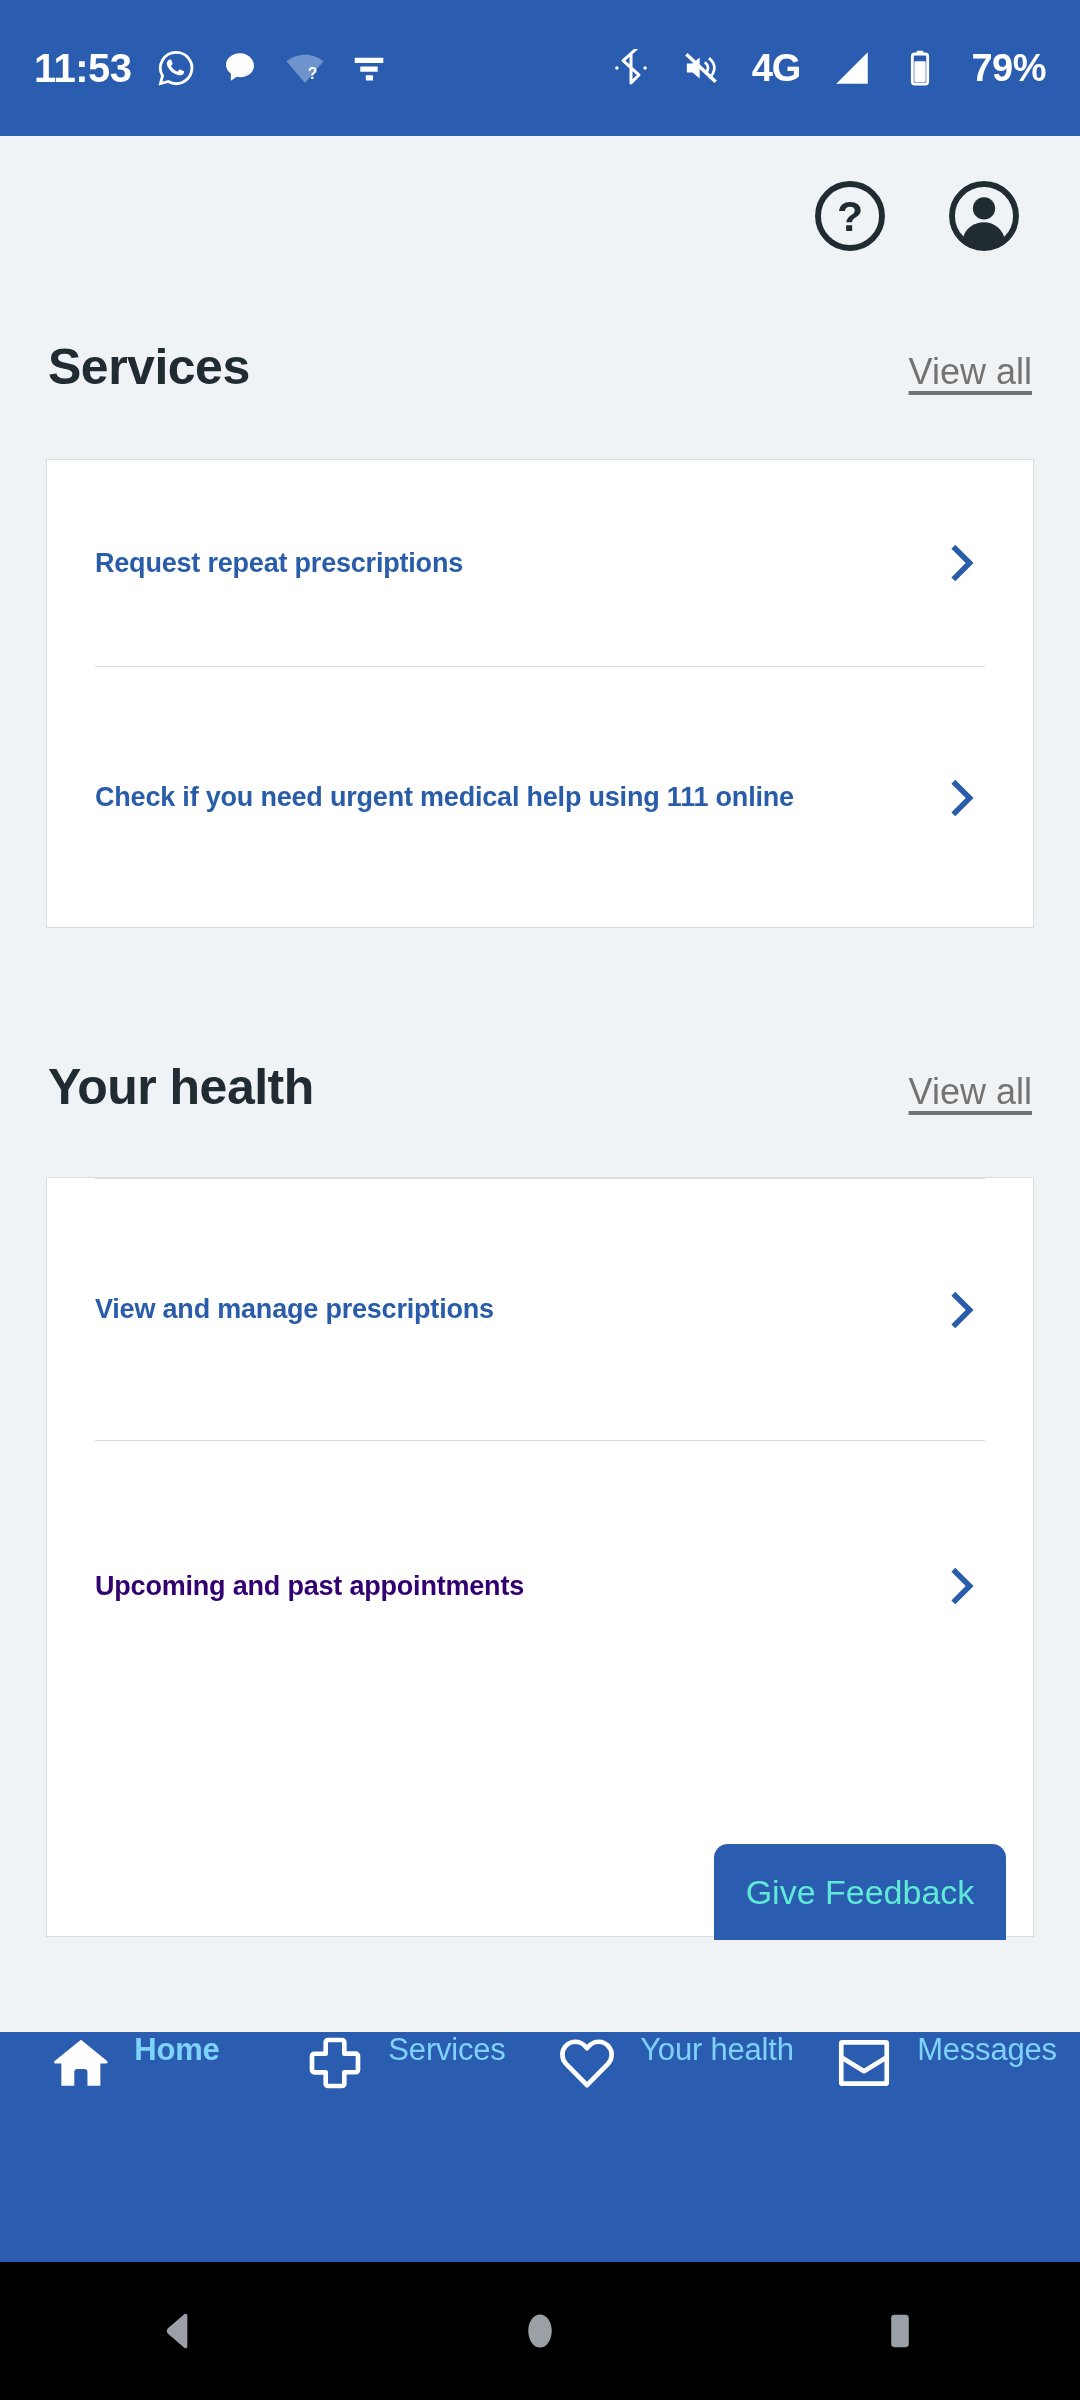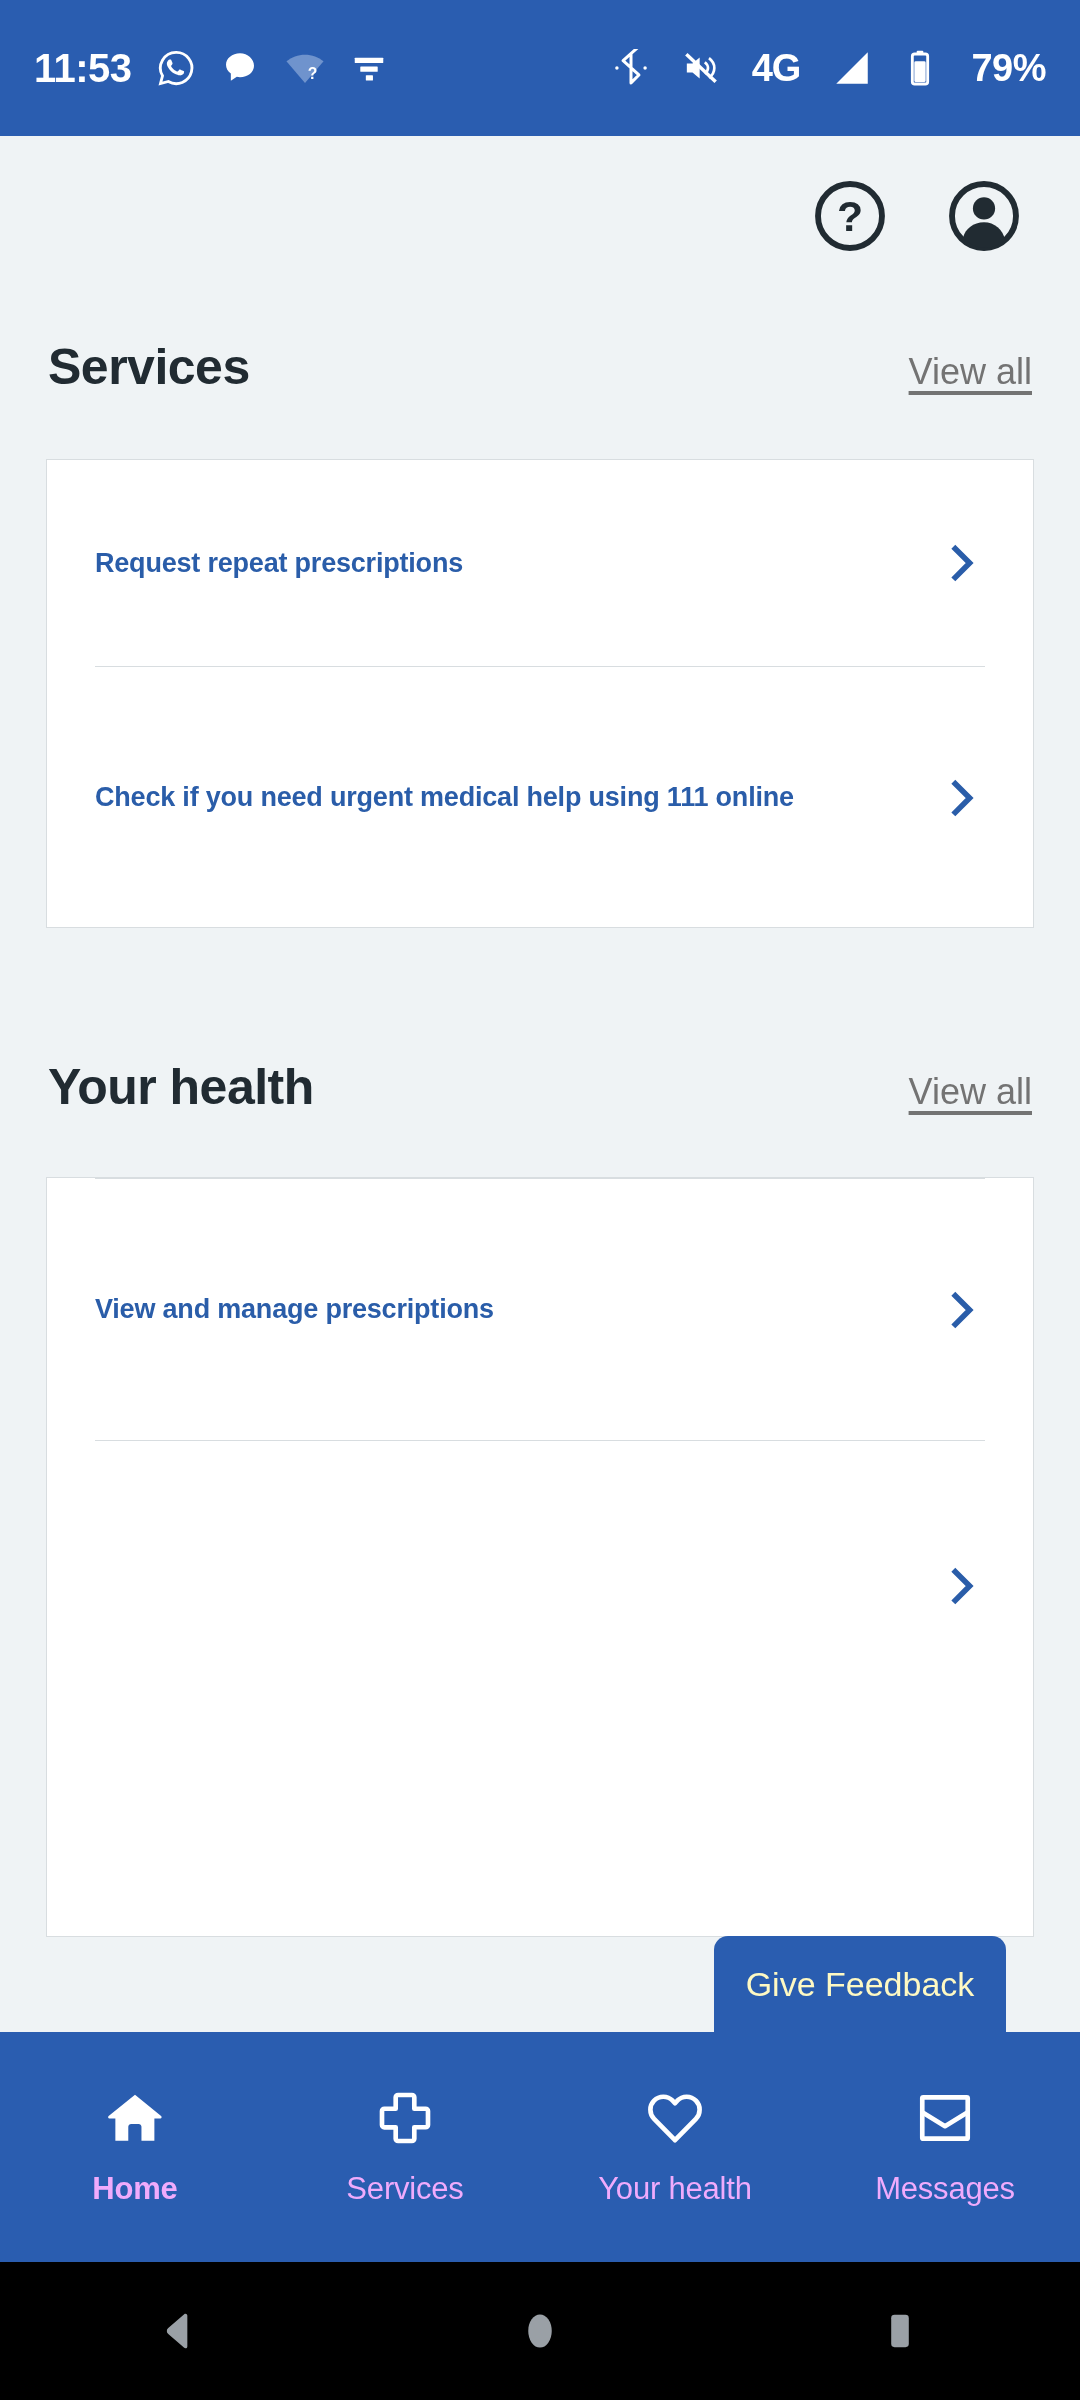--- a/index.html
+++ b/index.html
@@ -77,45 +77,45 @@
   .card-row-label.visited { color:#330072; }
   .chev { margin-left:auto; flex:0 0 auto; }
   .divider {
     height:1px; background:#d8dde0;
     margin:0 48px;
   }
 
   
   .feedback-tab {
     position:absolute;
-    left:714px; top:1936px;
+    left:714px; top:1844px;
     width:292px; height:96px;
     background:#2a5db0;
     border-radius:14px 14px 0 0;
-    color:#fef9c3;
+    color:#5eead4;
     font-size:34px;
     display:flex; align-items:center; justify-content:center;
     cursor:pointer;
     z-index:5;
   }
 
   
   .bottom-nav {
     position:absolute; left:0; top:2032px;
     width:1080px; height:230px;
     background:#2a5db0;
     display:flex;
     z-index:6;
   }
   .nav-item {
     flex:1;
-    display:flex; flex-direction:column;
-    align-items:center; justify-content:center;
+    display:flex; 
+    justify-content:center;
     gap:22px; cursor:pointer;
-    color:#f0abfc;
+    color:#7dd3fc;
   }
   .nav-label { font-size:31px; letter-spacing:-0.2px; }
   .nav-item.active .nav-label { font-weight:bold; }
 
   
   .android-nav {
     position:absolute; left:0; top:2262px;
     width:1080px; height:138px;
     background:#000000;
     display:flex; align-items:center; justify-content:space-around;
@@ -224,20 +224,21 @@
   <div class="card" style="top:1177px; height:760px;">
     <div class="divider"></div>
     <div class="card-row" style="height:261px;">
       <span class="card-row-label">View and manage prescriptions</span>
       <svg class="chev" width="46" height="46" viewBox="0 0 24 24">
         <path fill="none" stroke="#2a5da9" stroke-width="2.9" stroke-linecap="square" stroke-linejoin="miter" d="M8.5 4.5 16 12l-7.5 7.5"></path>
       </svg>
     </div>
     <div class="divider"></div>
     <div class="card-row" style="height:290px;">
+      <span class="card-row-label visited">Upcoming and past appointments</span>
       <svg class="chev" width="46" height="46" viewBox="0 0 24 24">
         <path fill="none" stroke="#2a5da9" stroke-width="2.9" stroke-linecap="square" stroke-linejoin="miter" d="M8.5 4.5 16 12l-7.5 7.5"></path>
       </svg>
     </div>
   </div>
 
   <div class="feedback-tab">
     <span>Give Feedback</span>
   </div>
 

